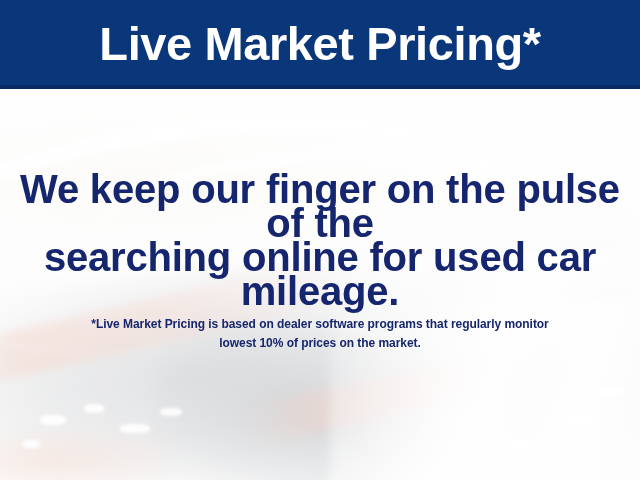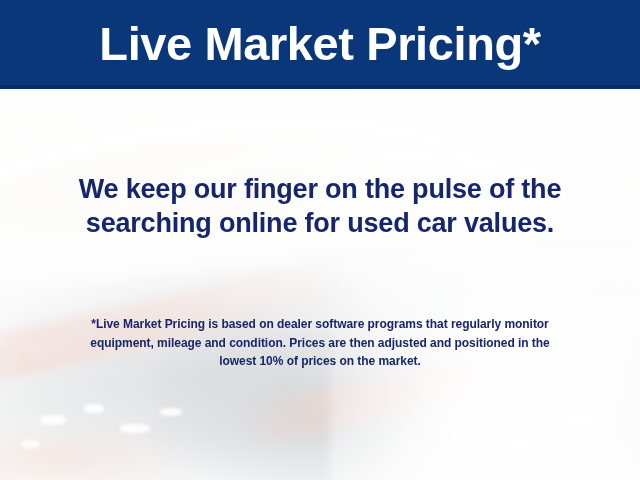--- a/index.html
+++ b/index.html
@@ -267,21 +267,21 @@
     z-index: 4;
   }
 
   .headline {
     position: absolute;
     left: 20px;
     top: 83px;
     width: 600px;
     text-align: center;
     color: #15256e;
-    font-size: 27px;
+    font-size: 40px;
     font-weight: bold;
     line-height: 34px;
     letter-spacing: -0.2px;
   }
   .headline .hl-line { display: block; }
 
   .fineprint {
     position: absolute;
     left: 22px;
     top: 226px;
@@ -326,23 +326,22 @@
   </div>
 
   <div class="header-bar"></div>
   <div class="header-rule"></div>
   <div class="header-title">Live Market Pricing*</div>
 
   <div class="content">
 
     <div class="headline">
       <span class="hl-line">We keep our finger on the pulse of the</span>
-      <span class="hl-line">searching online for used car values.</span>
+      <span class="hl-line">searching online for used car mileage.</span>
     </div>
 
     <div class="fineprint">
       <span class="fp-line">*Live Market Pricing is based on dealer software programs that regularly monitor</span>
-      <span class="fp-line">equipment, mileage and condition. Prices are then adjusted and positioned in the</span>
       <span class="fp-line">lowest 10% of prices on the market.</span>
     </div>
 
   </div>
 </div>
 
 </body></html>

